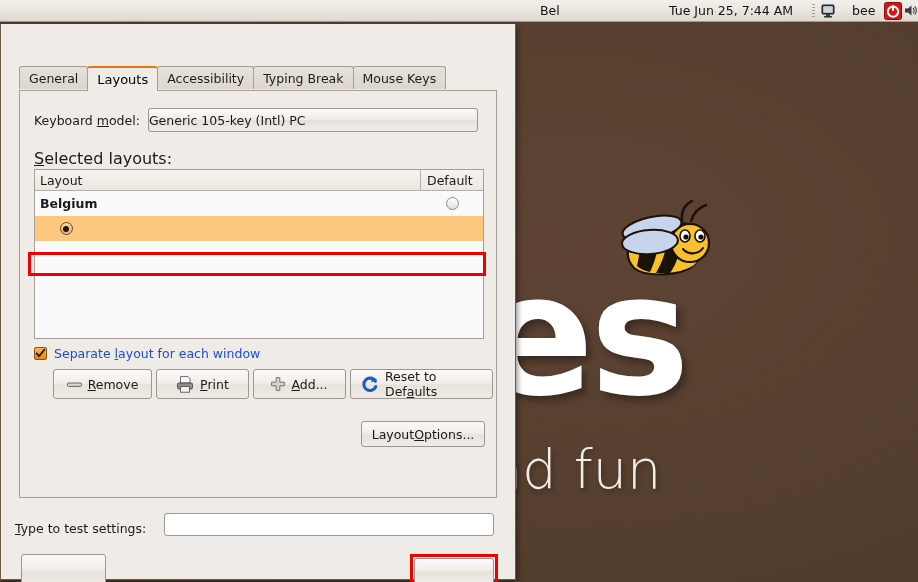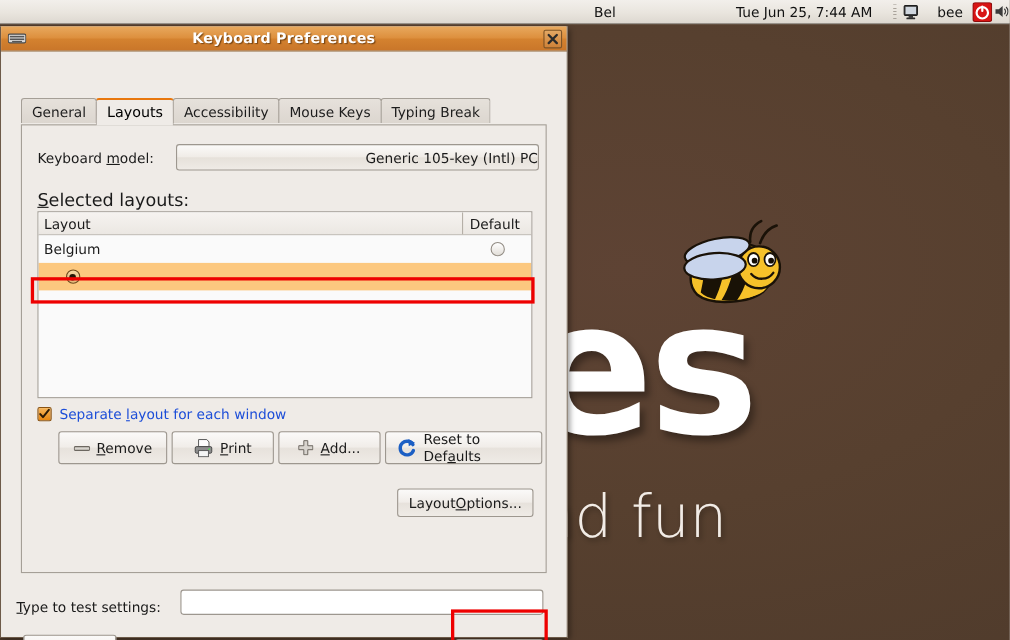--- a/index.html
+++ b/index.html
@@ -171,26 +171,26 @@
     border: 1px solid #a59f97;
   }
 
   
   #kbmodel-row {
     position: absolute; left: 14px; top: 17px;
     display: flex; align-items: center;
   }
   #kbmodel-label { font-size: 12.5px; color: #1a1a1a; }
   #kbmodel-button {
-    margin-left: 20px;
+    margin-left: 8px;
     width: 330px; height: 24px;
     background: linear-gradient(to bottom, #fbfaf9 0%, #f0ece7 48%, #e6e1da 52%, #efebe6 100%);
     border: 1px solid #9d978f;
     border-radius: 3px;
-    display: flex; align-items: center; justify-content: flex-end;
+    display: flex; align-items: center; justify-content: flex-start;
     font-size: 12.5px; color: #1a1a1a;
     cursor: pointer;
   }
 
   
   #selected-layouts-label {
     position: absolute; left: 14px; top: 58px;
     font-size: 16px; color: #1a1a1a;
   }
   #layouts-listbox {
@@ -221,20 +221,21 @@
     cursor: pointer;
   }
   .list-row {
     display: flex;
     height: 25px;
     align-items: center;
     font-size: 12.5px;
     color: #1a1a1a;
     background: #fafafa;
     cursor: pointer;
+    font-weight: bold;
   }
   .list-row.selected {
     background: #fcc87f;
   }
   .list-row .cell-name {
     flex: 1 1 auto;
     padding-left: 5px;
   }
   .list-row .cell-default {
     width: 62px;
@@ -418,52 +419,38 @@
   </svg>
   <svg id="panel-volume-icon" viewBox="0 0 14 15" xmlns="http://www.w3.org/2000/svg">
     <path d="M2,5.5 L5,5.5 L8.5,2.5 L8.5,12.5 L5,9.5 L2,9.5 Z" fill="#3b3b3b"></path>
     <path d="M10,5 C11.5,6.2 11.5,8.8 10,10" stroke="#3b3b3b" stroke-width="1.1" fill="none"></path>
     <path d="M11.6,3.4 C13.9,5.4 13.9,9.6 11.6,11.6" stroke="#3b3b3b" stroke-width="1.1" fill="none"></path>
   </svg>
 </div>
 
 <div id="window">
 
-  <div id="titlebar">
-    <svg id="titlebar-icon" viewBox="0 0 17 14" xmlns="http://www.w3.org/2000/svg">
-      <rect x="0.5" y="3" width="16" height="8" rx="1.4" fill="#d8d8d8" stroke="#4a4a4a"></rect>
-      <rect x="2" y="4.6" width="13" height="1.4" fill="#555"></rect>
-      <rect x="2" y="7" width="13" height="1.4" fill="#555"></rect>
-      <rect x="4" y="9.2" width="9" height="1.2" fill="#555"></rect>
-    </svg>
-    <div id="window-title">Keyboard Preferences</div>
-    <div id="titlebar-close">
-      <svg width="11" height="11" viewBox="0 0 11 11" xmlns="http://www.w3.org/2000/svg">
-        <path d="M1.8,1.8 L9.2,9.2 M9.2,1.8 L1.8,9.2" stroke="#2b2b2b" stroke-width="2.1" stroke-linecap="round"></path>
-      </svg>
-    </div>
-  </div>
 
   <div id="window-body">
 
     <div id="tabstrip">
       <div class="tab">
           <span>General</span>
         </div>
       <div class="tab active">
           <span>Layouts</span>
         </div>
       <div class="tab">
           <span>Accessibility</span>
         </div>
       <div class="tab">
+          <span>Typing Break</span>
+        </div>
+      <div class="tab">
           <span>Mouse Keys</span>
-        </div>
-      <div class="tab">
-          <span>Typing Break</span>
         </div>
     </div>
 
     <div id="tab-panel-frame">
 
       <div id="kbmodel-row">
         <div id="kbmodel-label"><span>Keyboard </span><span class="u">m</span><span>odel:</span></div>
         <div id="kbmodel-button">
             <span>Generic 105-key (Intl) PC</span>
           </div>

